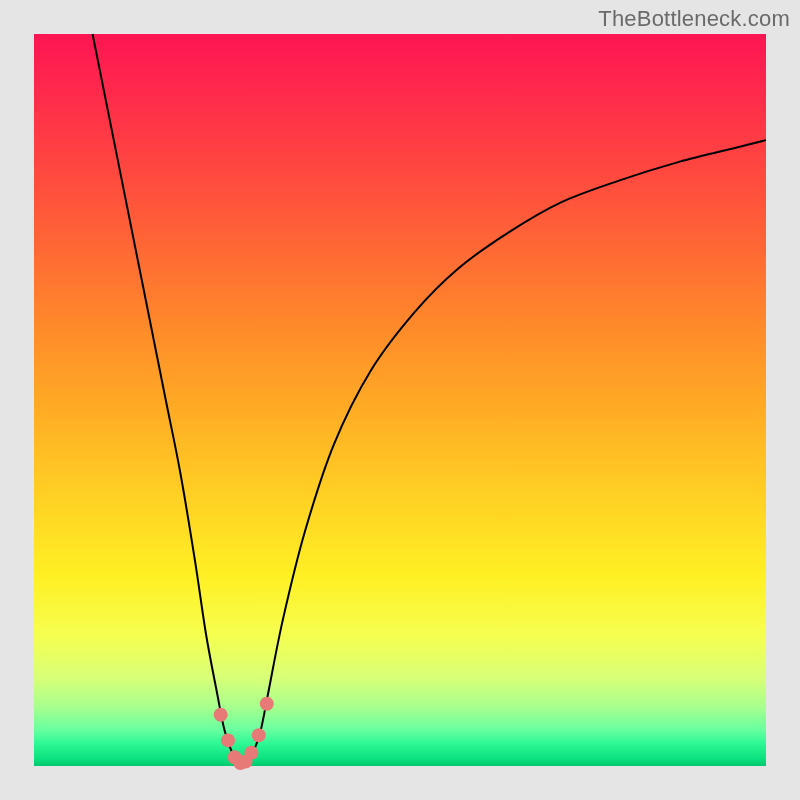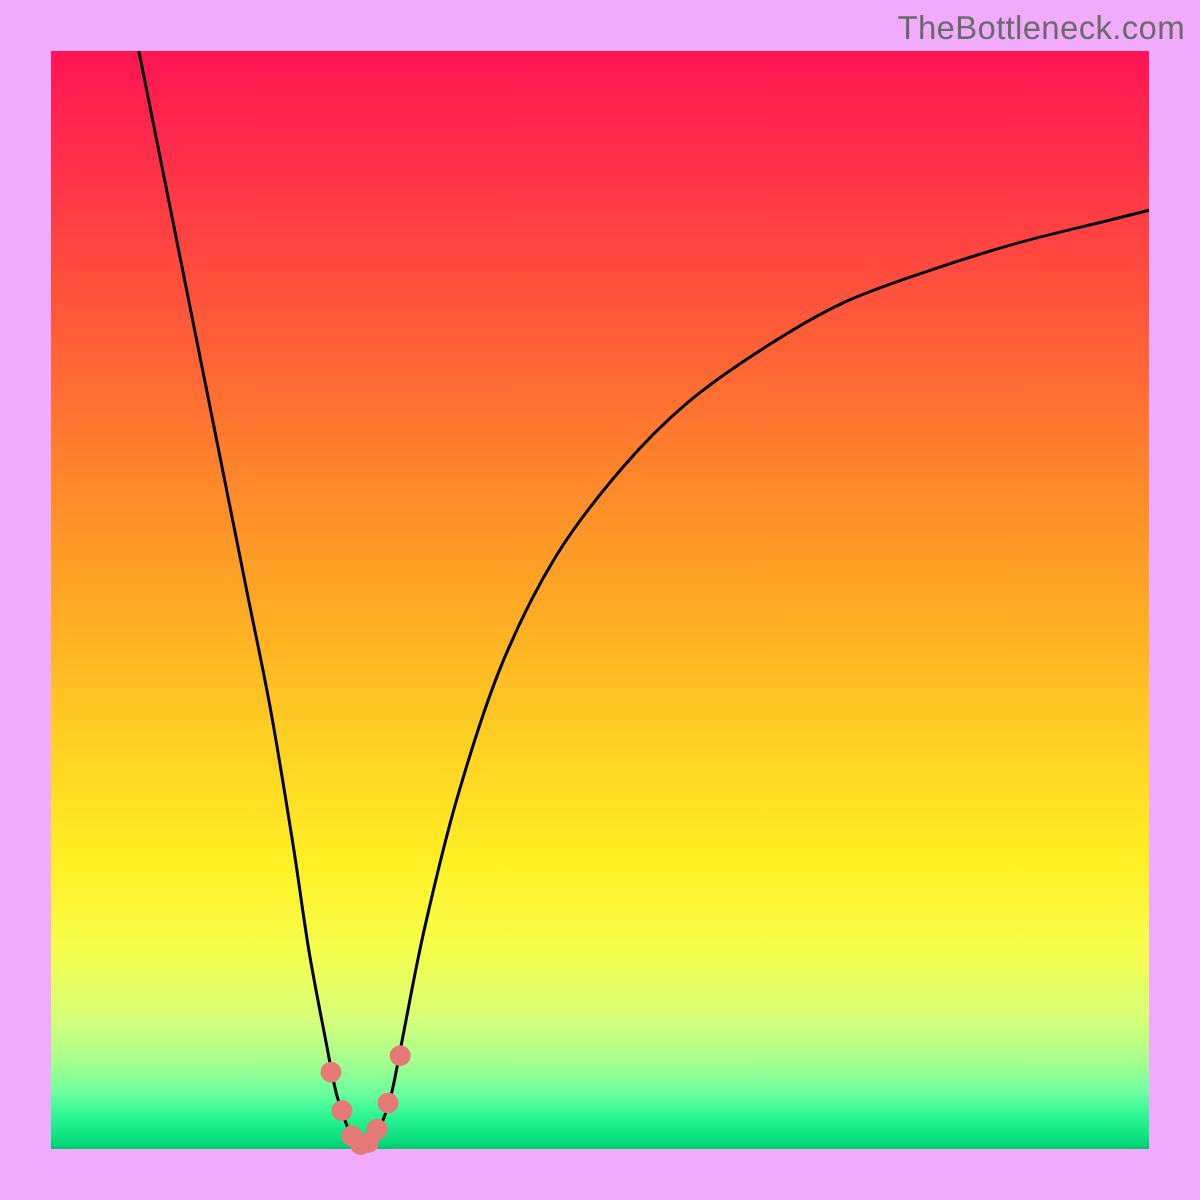--- a/index.html
+++ b/index.html
@@ -8,21 +8,21 @@
     width: 800px;
     height: 800px;
     background: #000;
     overflow: hidden;
     font-family: Arial, Helvetica, sans-serif;
   }
   .frame {
     position: absolute;
     left: 0; top: 0;
     width: 800px; height: 800px;
-    background: #f0abfc;
+    background: #e5e5e5;
   }
   .plot {
     position: absolute;
     left: 34px;
     top: 34px;
     width: 732px;
     height: 732px;
     
     background: linear-gradient(
       to bottom,

